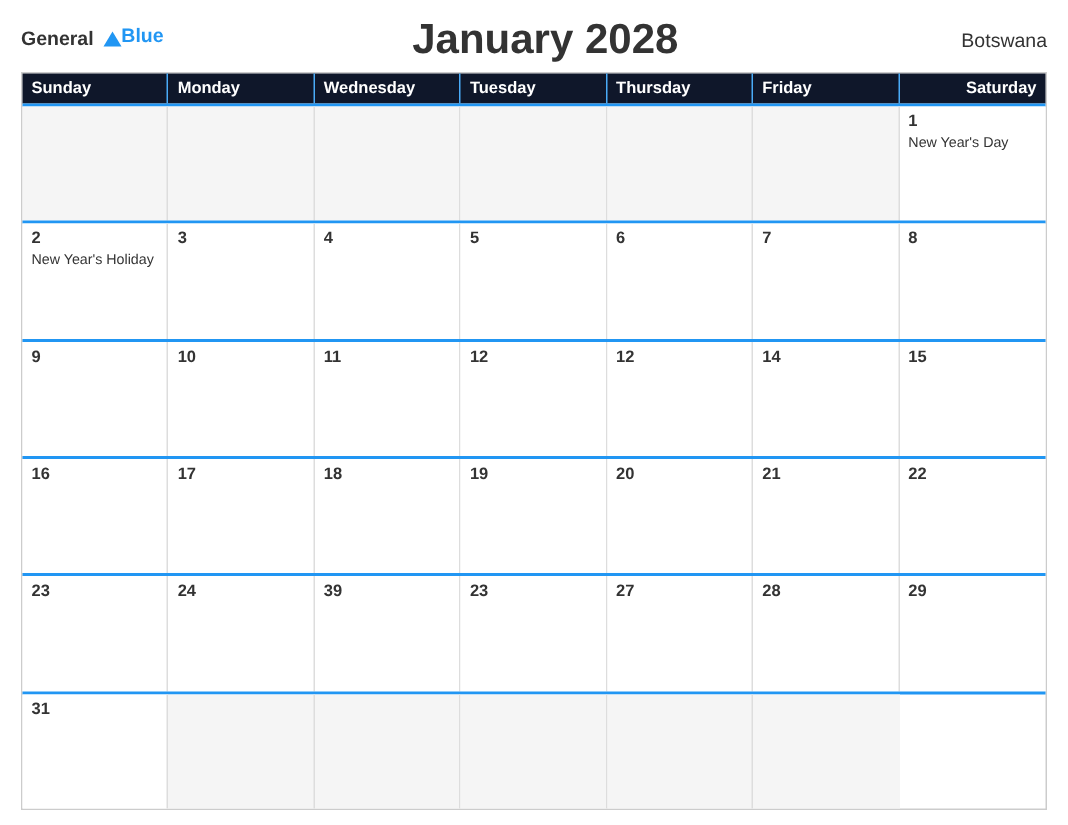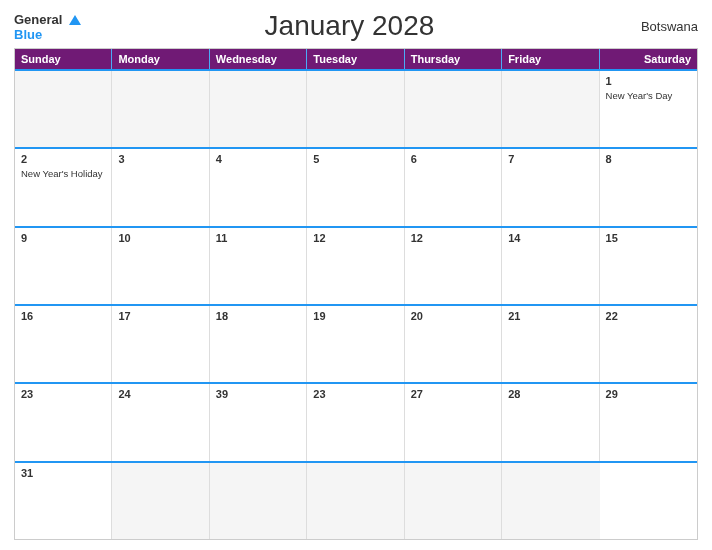--- a/index.html
+++ b/index.html
@@ -19,21 +19,21 @@
       flex-direction: column;
     }
     .header {
       display: flex;
       align-items: center;
       justify-content: space-between;
       margin-bottom: 6px;
     }
     .logo {
       display: flex;
-      flex-direction: column;
+      flex-direction: row;
       line-height: 1.1;
     }
     .logo-general {
       font-size: 13px;
       font-weight: bold;
       color: #333;
     }
     .logo-blue {
       font-size: 13px;
       font-weight: bold;
@@ -44,41 +44,41 @@
       width: 0;
       height: 0;
       border-left: 6px solid transparent;
       border-right: 6px solid transparent;
       border-bottom: 10px solid #2196F3;
       margin-left: 2px;
       vertical-align: middle;
     }
     .title {
       font-size: 28px;
-      font-weight: normal;
+      font-weight: bold;
       color: #333;
       text-align: center;
       flex: 1;
     }
     .country {
       font-size: 13px;
       color: #333;
       text-align: right;
       min-width: 80px;
     }
     .calendar-grid {
       flex: 1;
       display: flex;
       flex-direction: column;
       border: 1px solid #ccc;
     }
     .day-headers {
       display: grid;
       grid-template-columns: repeat(7, 1fr);
-      background: #701a75;
+      background: #0f172a;
     }
     .day-header {
       color: #fff;
       font-size: 11px;
       font-weight: bold;
       padding: 4px 6px;
       text-align: left;
       border-right: 1px solid #4aabf7;
     }
     .day-header:last-child {

